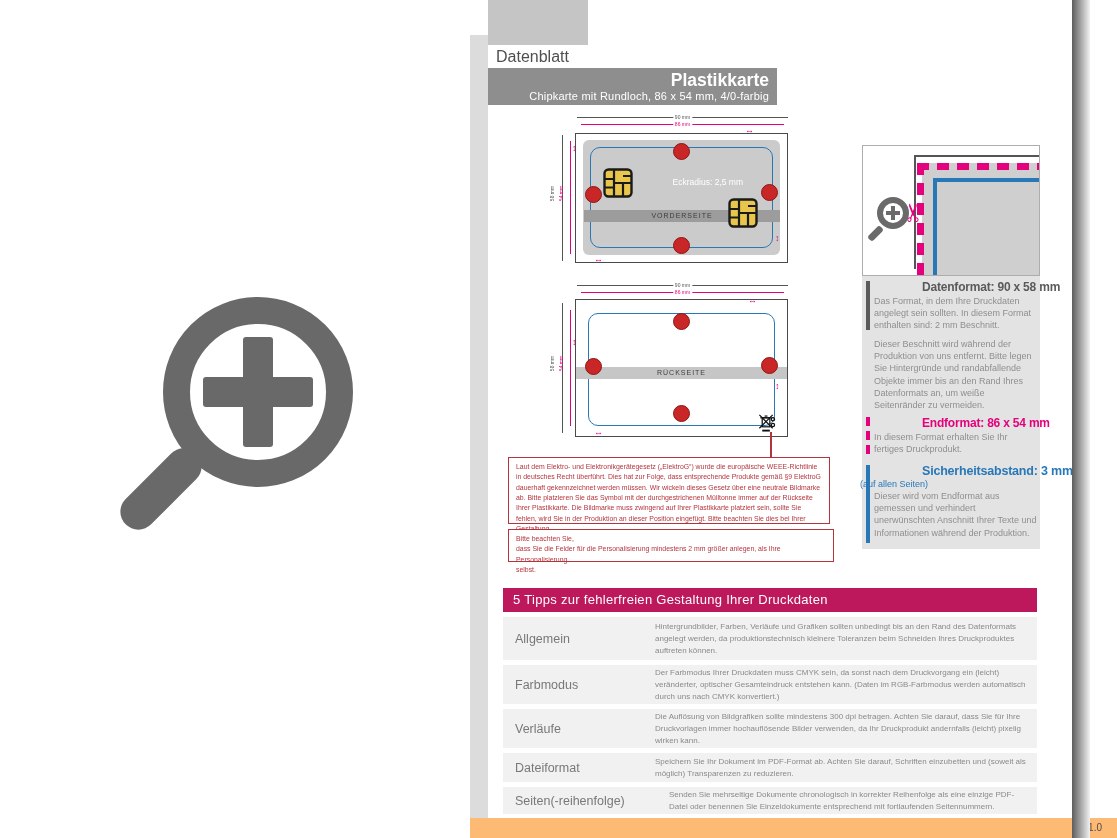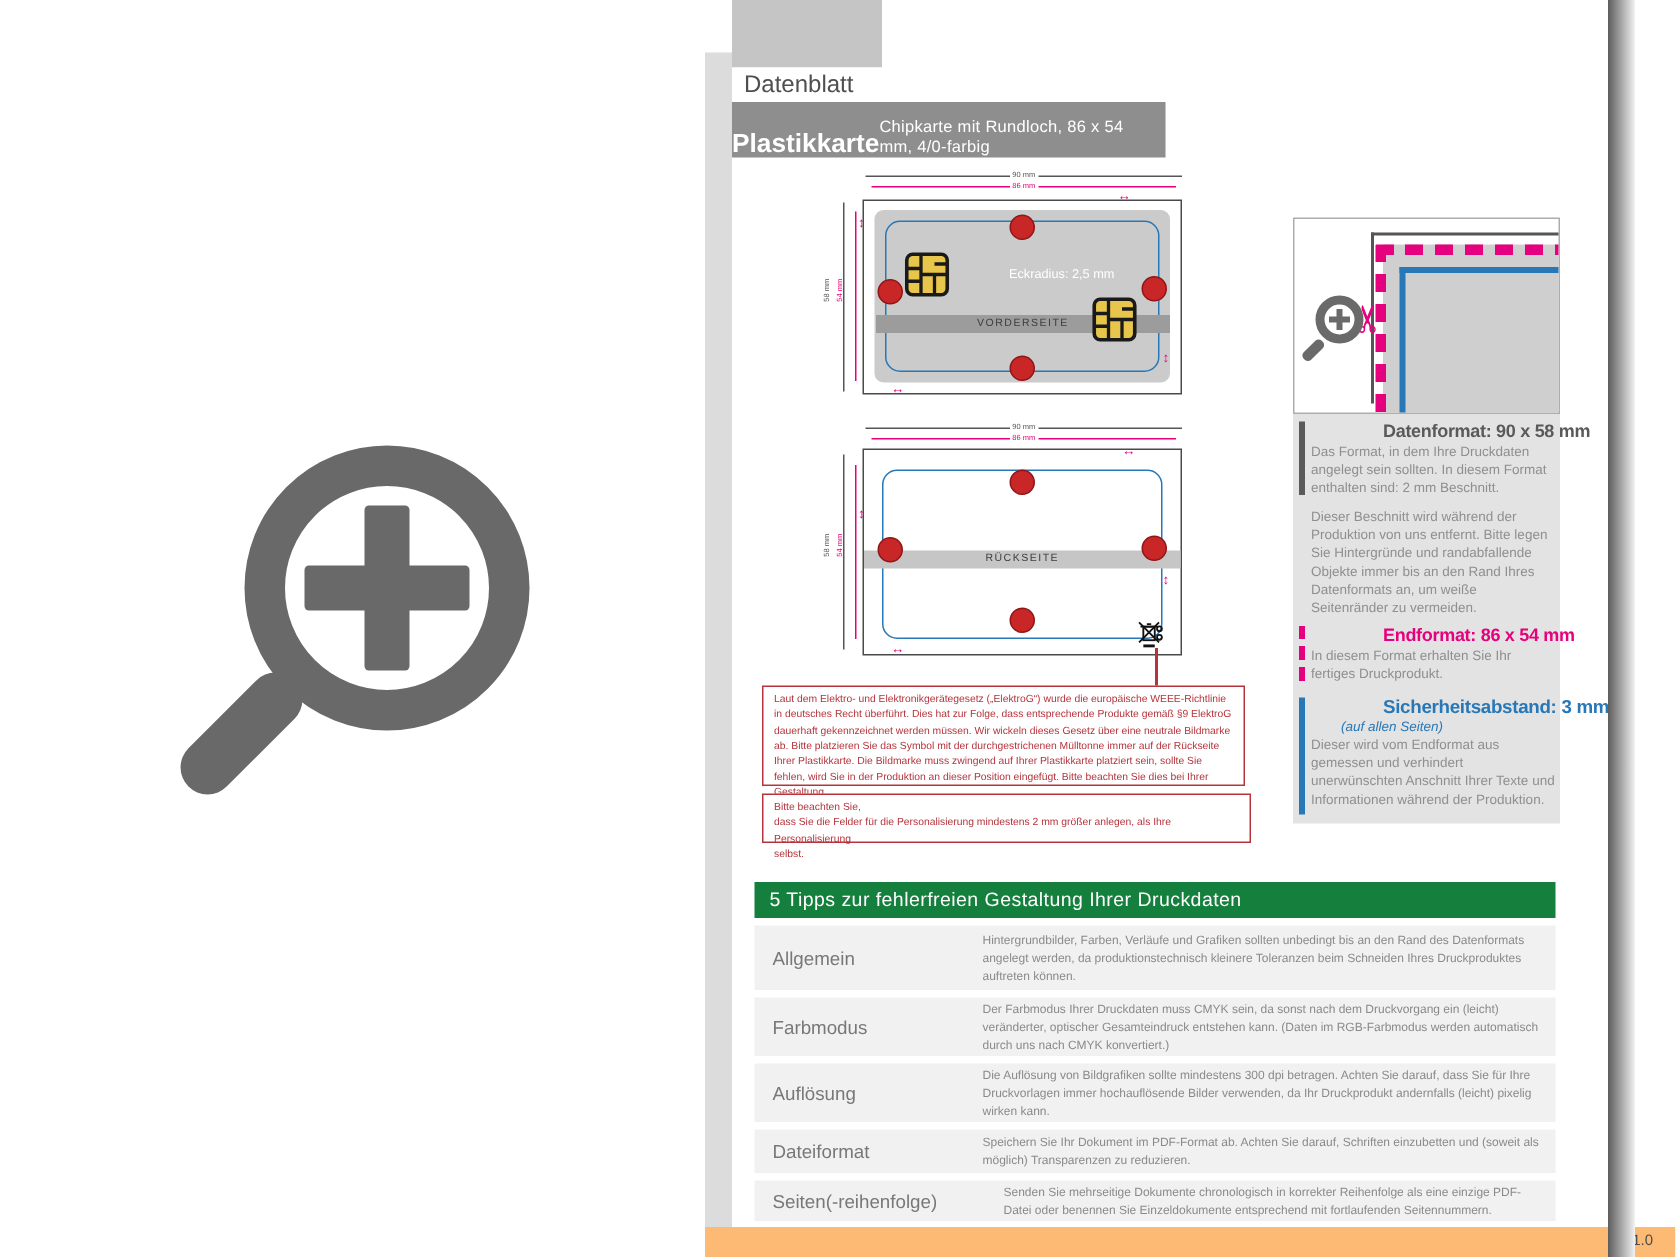--- a/index.html
+++ b/index.html
@@ -20,21 +20,21 @@
   .right-shadow{left:1072px;top:0;width:18px;height:838px;
                 background:linear-gradient(to right,#5c5c5c,#f2f2f2);z-index:40;}
   .footer-bar{left:470px;top:818px;width:660px;height:20px;background:#fdba74;z-index:30;text-align:right;}
   .version{position:absolute;right:28px;top:4px;font-size:10px;color:#4c4c4c;}
 
   
   .hdr-block{left:488px;top:0;width:100px;height:45px;background:#c5c5c5;}
   .hdr-tab{left:488px;top:45px;width:102px;height:23px;background:#fff;font-size:16px;
            color:#4f4f4f;line-height:23px;padding-left:8px;box-sizing:border-box;}
   .hdr-bar{left:488px;top:68px;width:289px;height:37px;background:#8e8e8e;color:#fff;
-           display:flex;flex-direction:row;align-items:flex-end;justify-content:center;
+           display:flex;flex-direction:column;align-items:flex-end;justify-content:center;
            padding-right:8px;box-sizing:border-box;}
   .hdr-title{font-size:17.5px;font-weight:bold;line-height:19px;}
   .hdr-sub{font-size:11px;line-height:13px;letter-spacing:.2px;}
 
   
   .rect-outer{border:1px solid #4a4a4a;box-sizing:border-box;background:#fff;}
   .card1-fill{left:583px;top:140px;width:197px;height:115px;background:#cbcbcb;border-radius:6px;}
   .blue-rect{border:1.5px solid #2878b8;border-radius:10px;box-sizing:border-box;}
   .band{font-size:7px;color:#3d3d3d;text-align:center;line-height:12px;letter-spacing:1px;}
   .dot{width:17px;height:17px;border-radius:50%;background:#c92727;border:1px solid #8f1616;box-sizing:border-box;}
@@ -73,21 +73,21 @@
   .bar-dark{background:#5a5a5a;}
   .bar-magenta{background:repeating-linear-gradient(to bottom,#e5007d 0 9px,transparent 9px 14px);}
   .bar-blue{background:#2878b8;}
 
   
   .red-box{border:1px solid #b5343c;color:#b5343c;font-size:6.9px;line-height:1.5;
            padding:4px 7px;box-sizing:border-box;background:#fff;}
   .pre{white-space:pre-line;}
 
   
-  .tips-header{left:503px;top:588px;width:534px;height:24px;background:#15803d;color:#fdfdfd;
+  .tips-header{left:503px;top:588px;width:534px;height:24px;background:#be185d;color:#fdfdfd;
                font-size:13px;line-height:24px;padding-left:10px;box-sizing:border-box;letter-spacing:.3px;}
   .tips-rows{left:503px;top:617px;width:534px;display:flex;flex-direction:column;gap:5px;}
   .tip-row{display:flex;background:#f1f1f1;}
   .tip-label{width:152px;padding-left:12px;font-size:12.5px;color:#787878;display:flex;align-items:center;box-sizing:border-box;}
   .tip-text{flex:1;font-size:8px;color:#8a8a8a;line-height:1.5;padding:4px 10px 4px 0;display:flex;align-items:center;}
 </style>
 </head>
 <body>
 
 <div class="canvas">
@@ -212,40 +212,40 @@
   <div class="abs ib-body" style="left:874px;top:295px;width:162px;">Das Format, in dem Ihre Druckdaten angelegt sein sollten. In diesem Format enthalten sind: 2 mm Beschnitt.</div>
 
   <div class="abs ib-body" style="left:874px;top:338px;width:160px;">Dieser Beschnitt wird während der Produktion von uns entfernt. Bitte legen Sie Hintergründe und randabfallende Objekte immer bis an den Rand Ihres Datenformats an, um weiße Seitenränder zu vermeiden.</div>
 
   <div class="abs ib-bar bar-magenta" style="left:866px;top:417px;height:38px;"></div>
   <div class="abs ib-title" style="left:874px;top:416px;width:164px;color:#e5007d;">Endformat: 86 x 54 mm</div>
   <div class="abs ib-body" style="left:874px;top:431px;width:162px;">In diesem Format erhalten Sie Ihr fertiges Druckprodukt.</div>
 
   <div class="abs ib-bar bar-blue" style="left:866px;top:465px;height:78px;"></div>
   <div class="abs ib-title" style="left:874px;top:464px;width:168px;color:#2878b8;font-size:12.5px;">Sicherheitsabstand: 3 mm</div>
-  <div class="abs" style="left:894px;top:479px;width:160px;font-size:9px;color:#2878b8;font-style:italic;">(auf allen Seiten)</div>
+  <div class="abs" style="left:860px;top:479px;width:160px;font-size:9px;color:#2878b8;">(auf allen Seiten)</div>
   <div class="abs ib-body" style="left:874px;top:490px;width:164px;">Dieser wird vom Endformat aus gemessen und verhindert unerwünschten Anschnitt Ihrer Texte und Informationen während der Produktion.</div>
 
   <div class="abs red-box" style="left:508px;top:457px;width:322px;height:67px;">Laut dem Elektro- und Elektronikgerätegesetz („ElektroG“) wurde die europäische WEEE-Richtlinie in deutsches Recht überführt. Dies hat zur Folge, dass entsprechende Produkte gemäß §9 ElektroG dauerhaft gekennzeichnet werden müssen. Wir wickeln dieses Gesetz über eine neutrale Bildmarke ab. Bitte platzieren Sie das Symbol mit der durchgestrichenen Mülltonne immer auf der Rückseite Ihrer Plastikkarte. Die Bildmarke muss zwingend auf Ihrer Plastikkarte platziert sein, sollte Sie fehlen, wird Sie in der Produktion an dieser Position eingefügt. Bitte beachten Sie dies bei Ihrer Gestaltung.</div>
   <div class="abs red-box pre" style="left:508px;top:529px;width:326px;height:33px;">Bitte beachten Sie,
 dass Sie die Felder für die Personalisierung mindestens 2 mm größer anlegen, als Ihre Personalisierung
 selbst.</div>
 
   <div class="abs tips-header">5 Tipps zur fehlerfreien Gestaltung Ihrer Druckdaten</div>
   <div class="abs tips-rows">
     <div class="tip-row" style="height:43px;">
       <div class="tip-label">Allgemein</div>
       <div class="tip-text">Hintergrundbilder, Farben, Verläufe und Grafiken sollten unbedingt bis an den Rand des Datenformats angelegt werden, da produktionstechnisch kleinere Toleranzen beim Schneiden Ihres Druckproduktes auftreten können.</div>
     </div>
     <div class="tip-row" style="height:39px;">
       <div class="tip-label">Farbmodus</div>
       <div class="tip-text">Der Farbmodus Ihrer Druckdaten muss CMYK sein, da sonst nach dem Druckvorgang ein (leicht) veränderter, optischer Gesamteindruck entstehen kann. (Daten im RGB-Farbmodus werden automatisch durch uns nach CMYK konvertiert.)</div>
     </div>
     <div class="tip-row" style="height:39px;">
-      <div class="tip-label">Auflösung</div>
+      <div class="tip-label">Verläufe</div>
       <div class="tip-text">Die Auflösung von Bildgrafiken sollte mindestens 300 dpi betragen. Achten Sie darauf, dass Sie für Ihre Druckvorlagen immer hochauflösende Bilder verwenden, da Ihr Druckprodukt andernfalls (leicht) pixelig wirken kann.</div>
     </div>
     <div class="tip-row" style="height:29px;">
       <div class="tip-label">Dateiformat</div>
       <div class="tip-text">Speichern Sie Ihr Dokument im PDF-Format ab. Achten Sie darauf, Schriften einzubetten und (soweit als möglich) Transparenzen zu reduzieren.</div>
     </div>
     <div class="tip-row" style="height:27px;gap:14px;">
       <div class="tip-label">Seiten(-reihenfolge)</div>
       <div class="tip-text">Senden Sie mehrseitige Dokumente chronologisch in korrekter Reihenfolge als eine einzige PDF-Datei oder benennen Sie Einzeldokumente entsprechend mit fortlaufenden Seitennummern.</div>
     </div>

